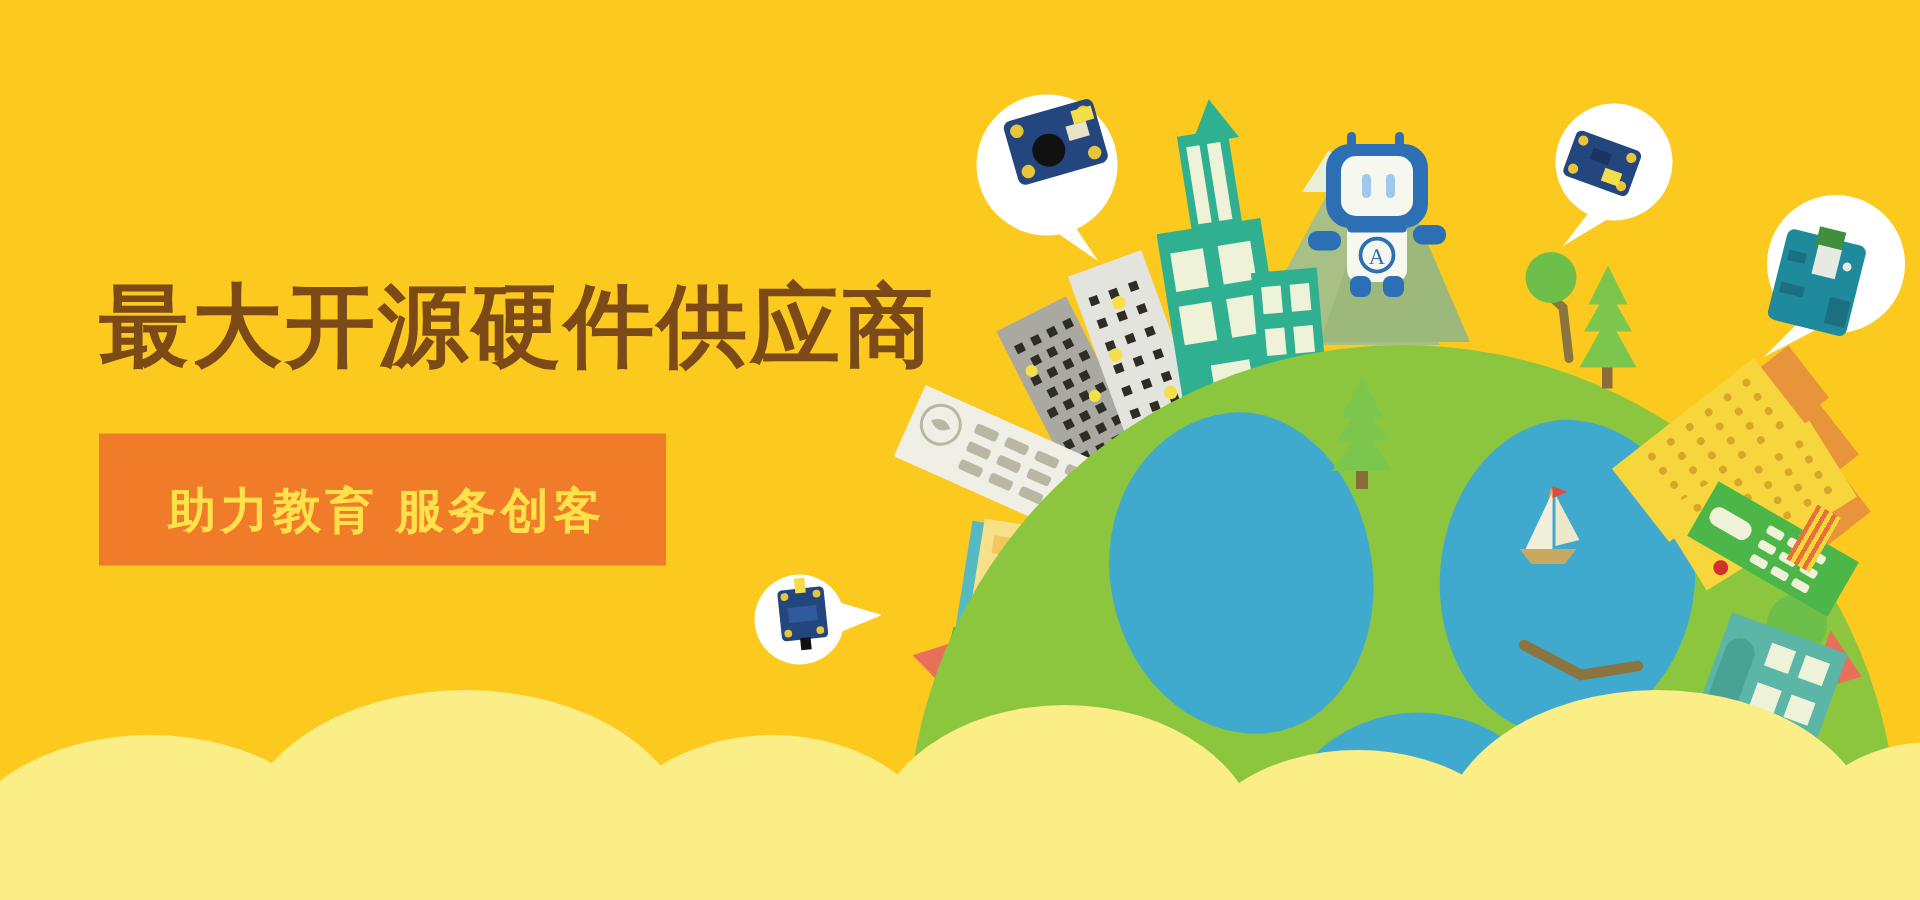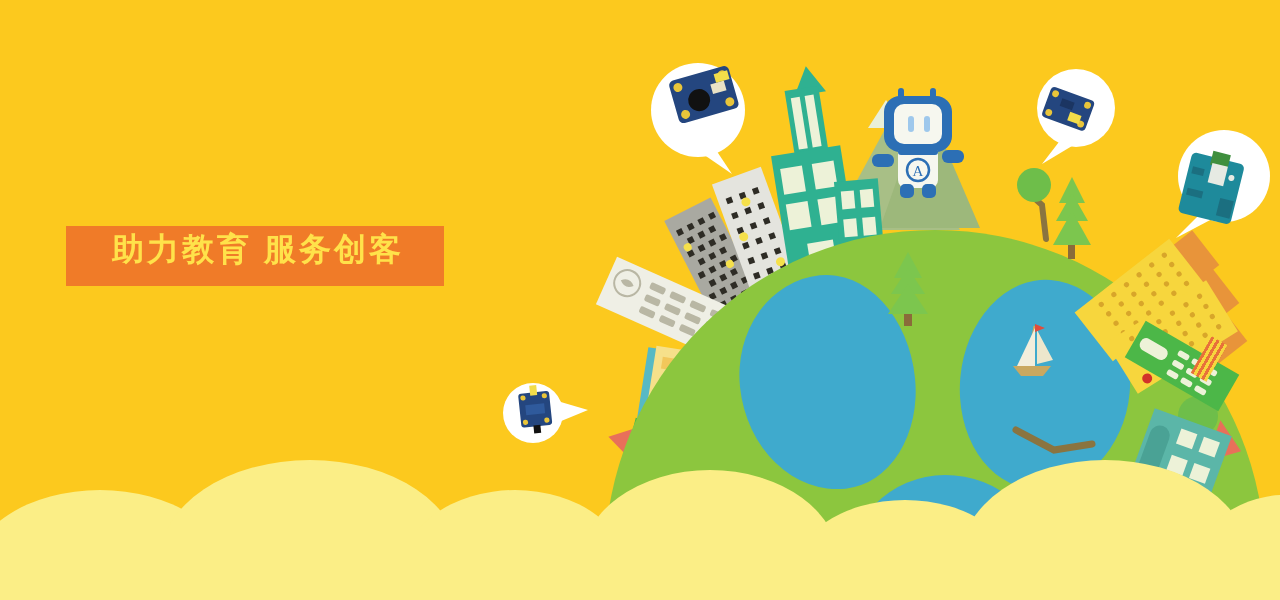--- a/index.html
+++ b/index.html
@@ -103,21 +103,21 @@
   
   #textblock{position:absolute;left:66px;top:186px;}
   .headline{
     font-size:60px;font-weight:bold;color:#7C4A16;letter-spacing:2px;
     line-height:1.05;white-space:nowrap;margin:0;
   }
   .tagwrap{margin-top:40px;}
   .tagbox{
     display:inline-block;background:#F07B28;color:#FFE24A;
     font-size:32px;font-weight:bold;letter-spacing:3px;
-    padding:2px 40px 14px 46px;white-space:nowrap;
+    padding:30px 40px 14px 46px;white-space:nowrap;
   }
 </style>
 </head>
 <body>
 
 <div id="banner">
 
   <div id="scene">
 
     <div class="abs mountain"></div>
@@ -525,18 +525,19 @@
       <div class="puff" style="left:440px;top:50px;width:230px;height:170px"></div>
       <div class="puff" style="left:620px;top:30px;width:260px;height:190px"></div>
       <div class="puff" style="left:830px;top:60px;width:230px;height:160px"></div>
       <div class="puff" style="left:1000px;top:20px;width:290px;height:200px"></div>
       <div class="puff" style="left:1230px;top:55px;width:190px;height:170px"></div>
       <div class="cloudbase"></div>
     </div>
   </div>
 
   <div id="textblock">
+    <h1 class="headline">最大开源硬件供应商</h1>
     <div class="tagwrap">
       <span class="tagbox">助力教育  服务创客</span>
     </div>
   </div>
 
 </div>
 
 </body></html>

